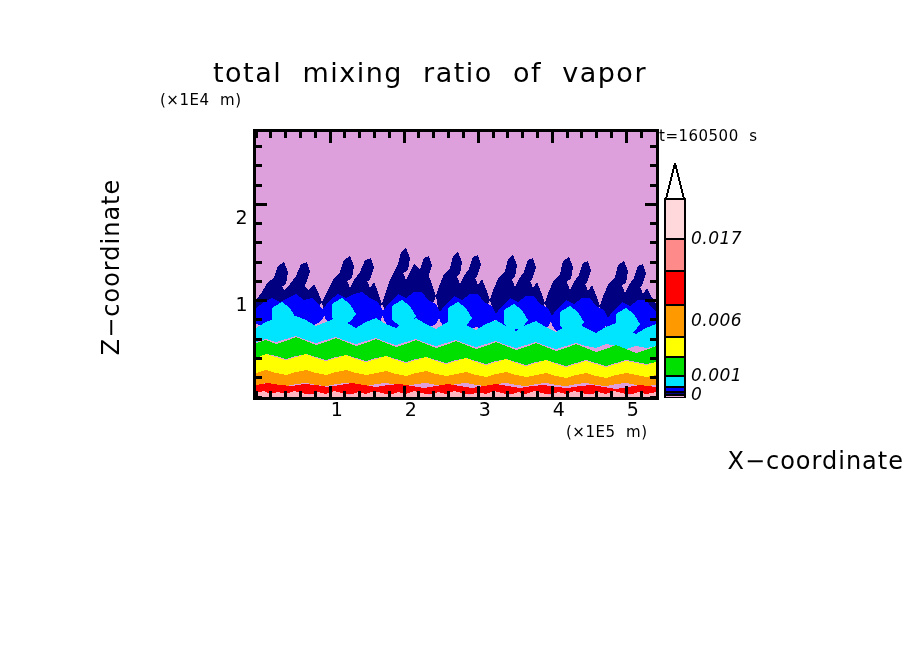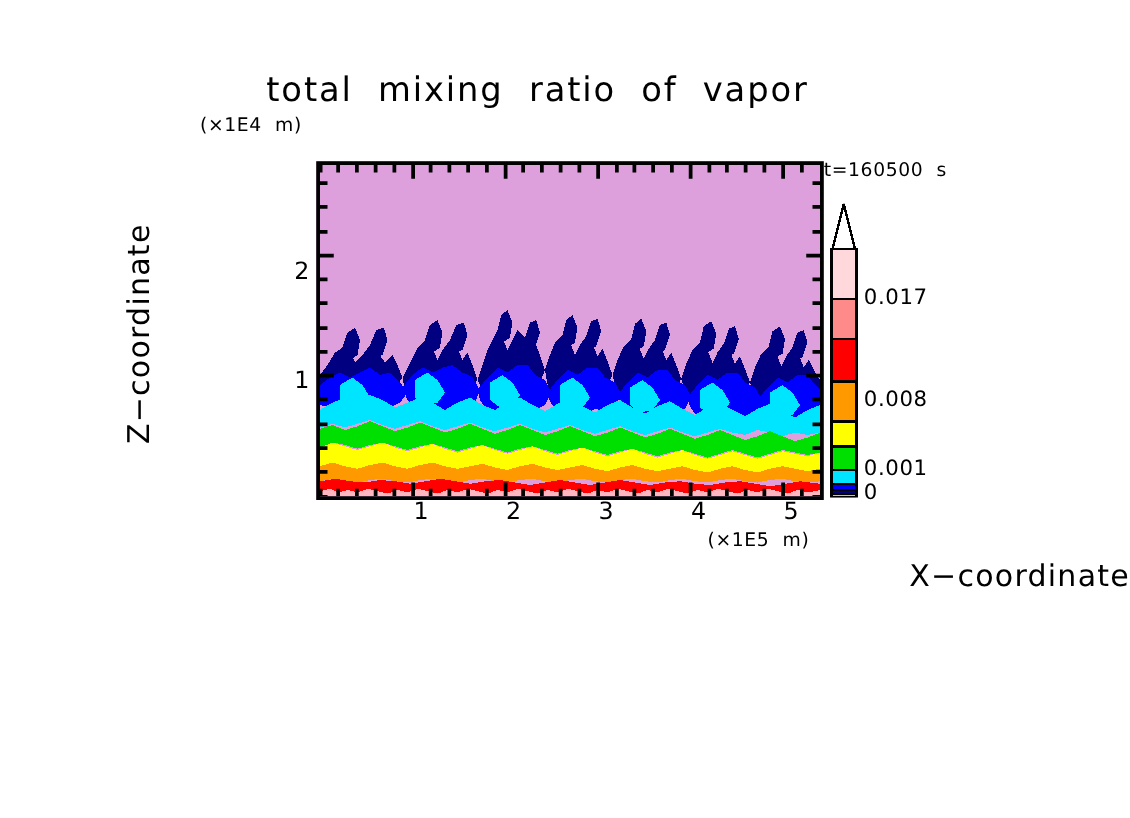--- a/index.html
+++ b/index.html
@@ -110,20 +110,21 @@
   }
 
   
   #colorbar { left: 663px; top: 163px; width: 24px; height: 235px; }
   #colorbar svg { display: block; }
   .cb-label {
     position: absolute;
     font-size: 17px;
     letter-spacing: 0.5px;
     white-space: pre;
+    font-style: italic;
   }
 </style>
 </head>
 <body>
 
 <div class="abs" id="plot-title">total  mixing  ratio  of  vapor</div>
 
 <div class="abs" id="y-units">(×1E4  m)</div>
 <div class="abs" id="x-units">(×1E5  m)</div>
 
@@ -378,15 +379,15 @@
       <rect x="2" y="194" width="20" height="19" fill="#00e000"></rect>
       <rect x="2" y="213" width="20" height="11" fill="#00e5ff"></rect>
       <rect x="2" y="224" width="20" height="5" fill="#0000ff"></rect>
       <rect x="2" y="229" width="20" height="3" fill="#000080"></rect>
       <rect x="2" y="232" width="20" height="3" fill="#e8a8d8"></rect>
     </g>
   </svg>
 </div>
 
 <div class="cb-label" style="left:691px; top:228px;">0.017</div>
-<div class="cb-label" style="left:691px; top:310px;">0.008</div>
+<div class="cb-label" style="left:691px; top:310px;">0.006</div>
 <div class="cb-label" style="left:691px; top:365px;">0.001</div>
 <div class="cb-label" style="left:691px; top:384px;">0</div>
 
 </body></html>

